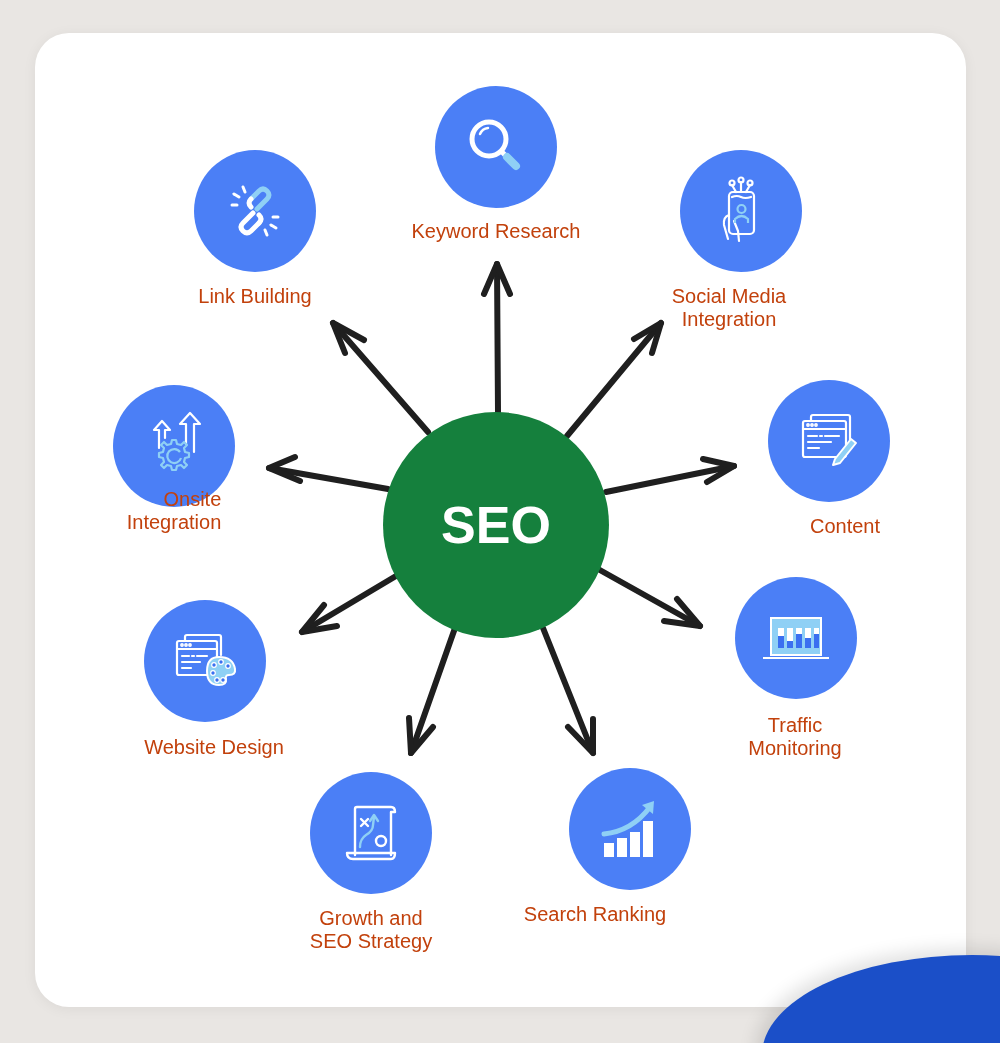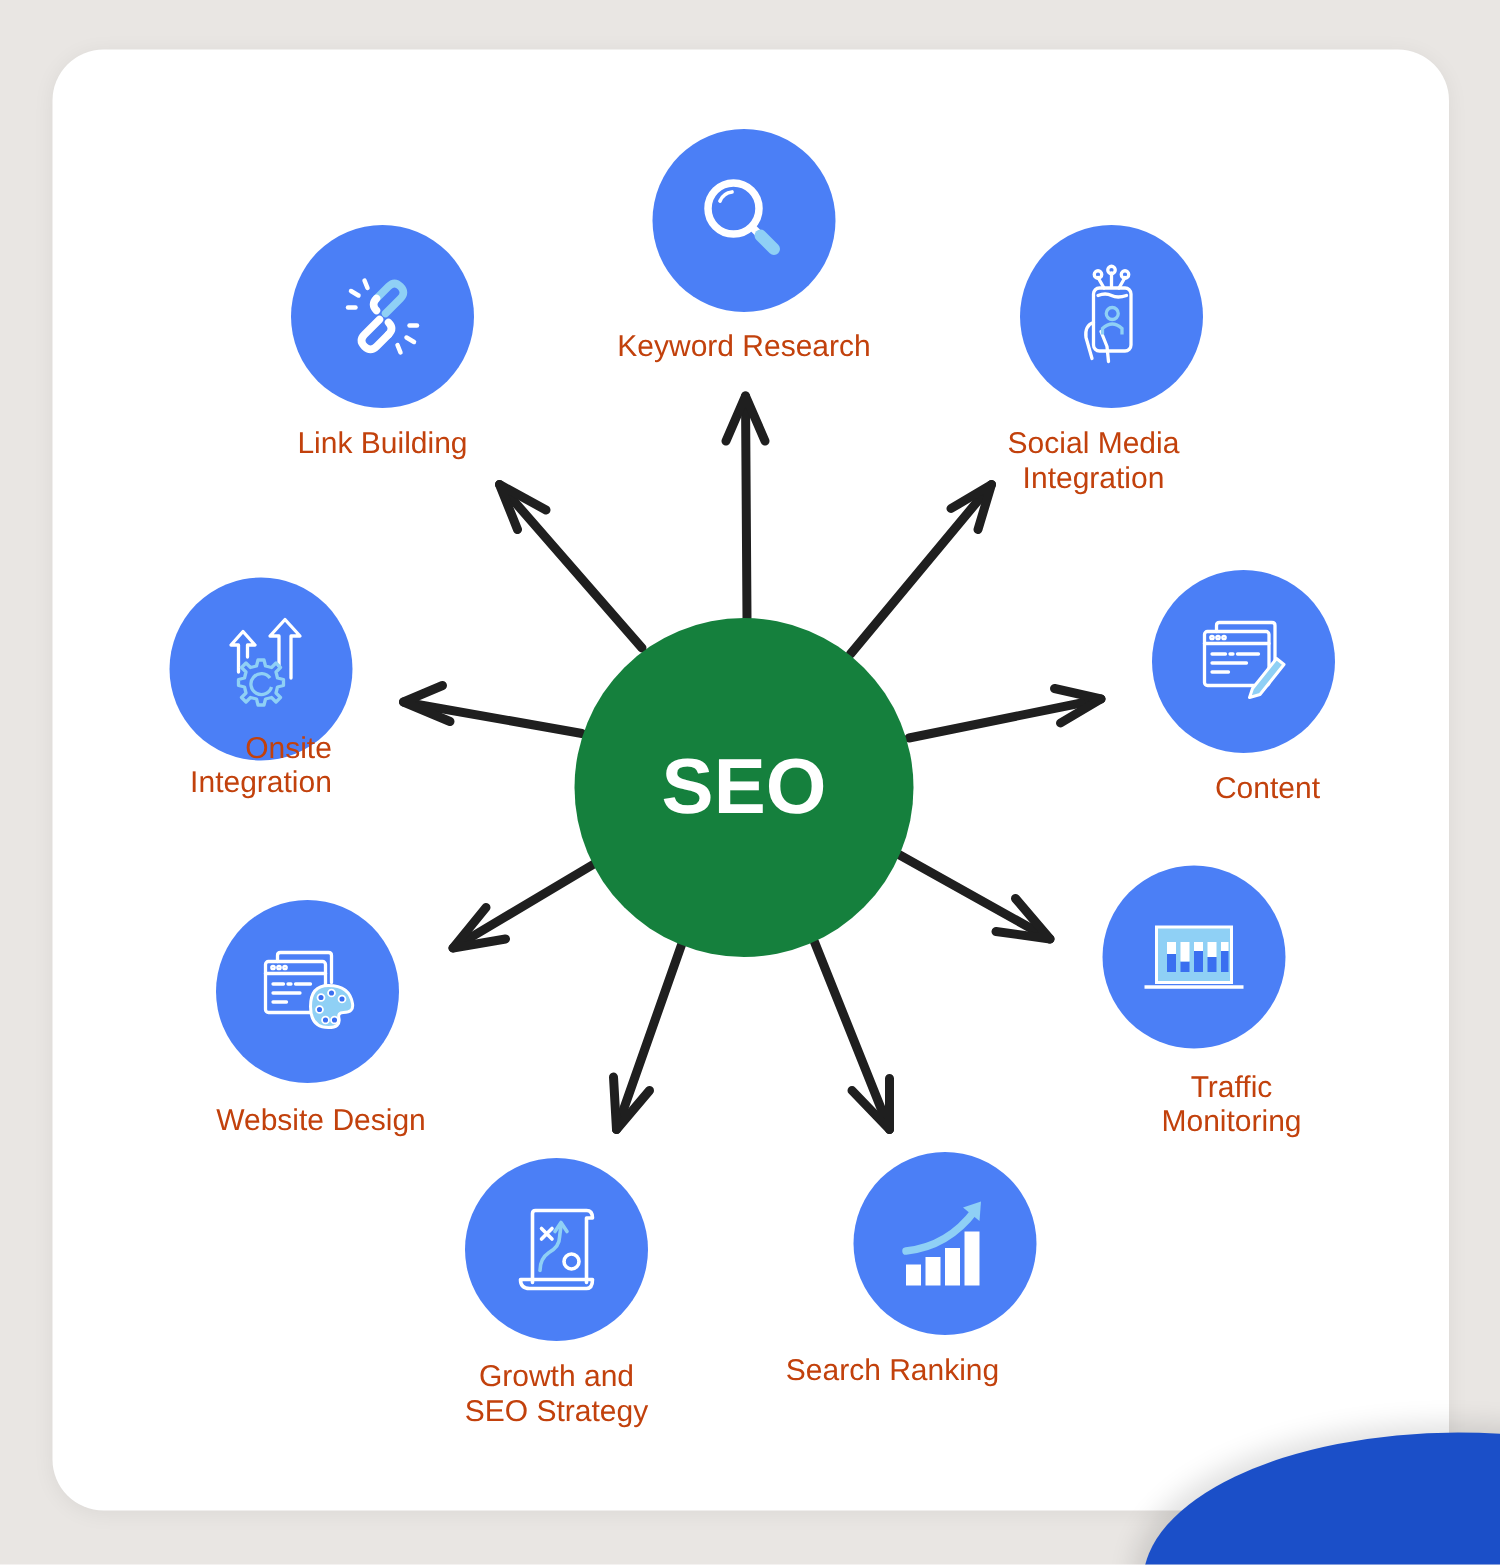--- a/index.html
+++ b/index.html
@@ -165,21 +165,21 @@
     </g>
     <g fill="#fff">
       <rect x="20" y="28" width="6" height="8"></rect>
         <rect x="29" y="28" width="6" height="13"></rect>
       <rect x="38" y="28" width="6" height="6"></rect>
         <rect x="47" y="28" width="6" height="10"></rect>
         <rect x="56" y="28" width="5" height="6"></rect>
     </g>
   </svg>
 </div>
-<div class="label" style="left:821px; top:714px;">
+<div class="label" style="left:795px; top:714px;">
   <div>Traffic</div>
   <div>Monitoring</div>
 </div>
 
 <div class="node-icon" style="left:569px; top:768px;">
   <svg viewBox="0 0 76 76">
     <g fill="#fff">
       <rect x="12" y="52" width="10" height="14"></rect>
         <rect x="25" y="47" width="10" height="19"></rect>
       <rect x="38" y="41" width="10" height="25"></rect>

